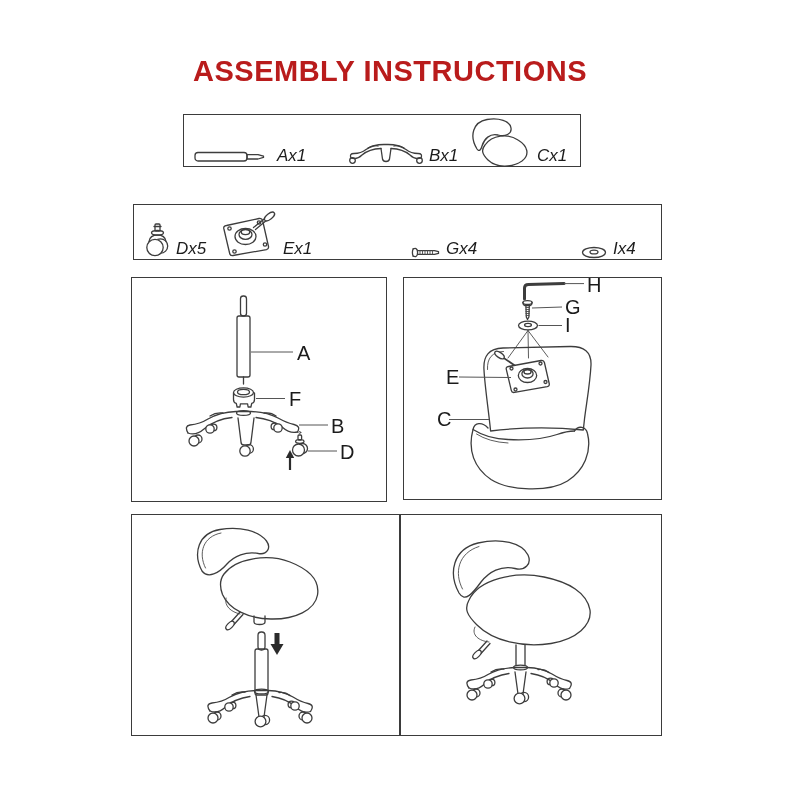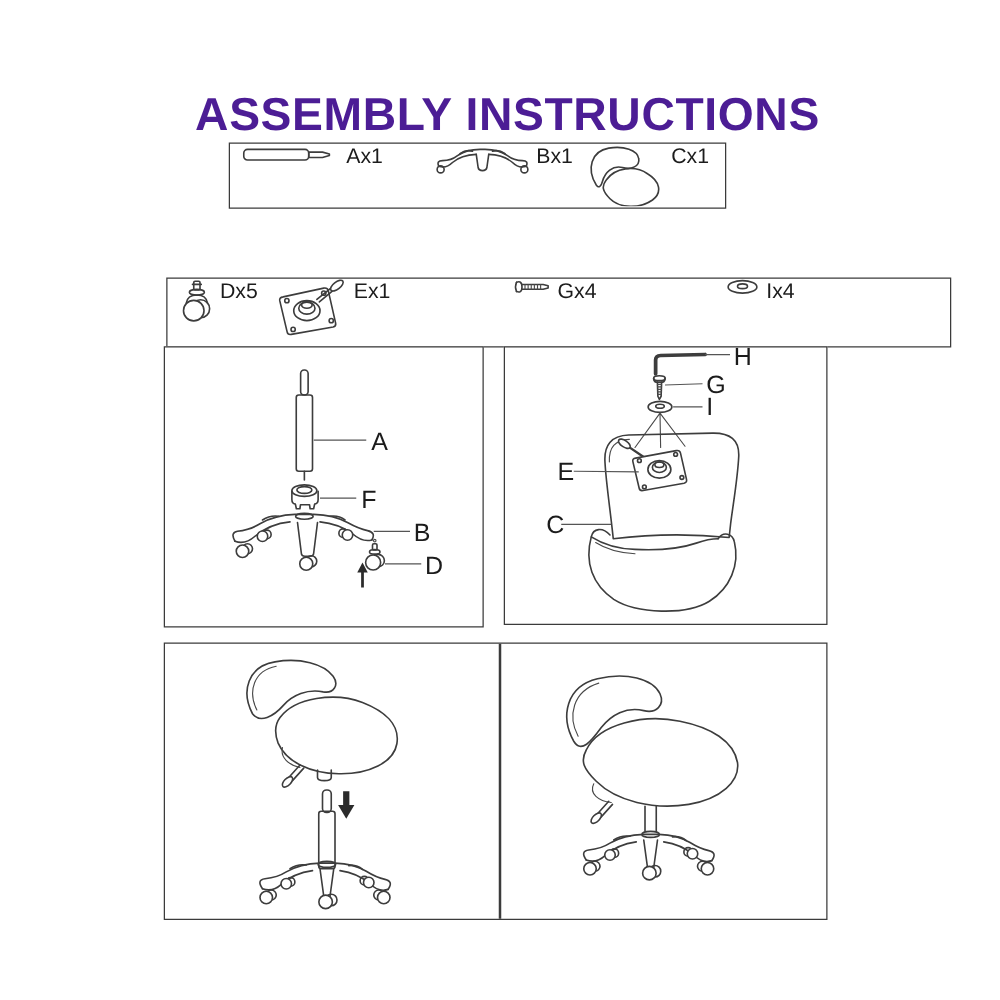--- a/index.html
+++ b/index.html
@@ -1,25 +1,25 @@
 <!DOCTYPE html>
 <html><head>
 <meta charset="utf-8">
 <style>
   html,body{margin:0;padding:0;background:#fff;}
   .sheet{position:relative;width:800px;height:800px;background:#fff;font-family:"Liberation Sans",sans-serif;overflow:hidden;}
   .title{position:absolute;top:55px;left:0;width:780px;text-align:center;
-         font-size:37px;font-weight:600;letter-spacing:.5px;color:#4c1d95;margin:16px;}
+         font-size:29px;font-weight:600;letter-spacing:.5px;color:#b91c1c;margin:0;}
   .box{position:absolute;border:1.5px solid #3b3b3b;background:#fff;box-sizing:border-box;}
   #box1{left:183px;top:114px;width:398px;height:53px;}
-  #box2{left:133px;top:222px;width:628px;height:56px;}
+  #box2{left:133px;top:204px;width:529px;height:56px;}
   #step1{left:131px;top:277px;width:256px;height:225px;}
   #step2{left:403px;top:277px;width:259px;height:223px;}
   #bottom{left:131px;top:514px;width:531px;height:222px;}
-  .pgroup{position:absolute;display:flex;align-items:flex-start;gap:5px;height:100%;top:0;}
+  .pgroup{position:absolute;display:flex;align-items:flex-end;gap:5px;height:100%;top:0;font-style:italic;}
   .plabel{font-size:17px;color:#1c1c1c;white-space:nowrap;}
   svg{display:block;}
   svg .ln{fill:none;stroke:#3d3d3d;stroke-width:1.3;stroke-linecap:round;stroke-linejoin:round;}
   svg .thin{fill:none;stroke:#4a4a4a;stroke-width:0.9;stroke-linecap:round;}
   svg .leader{fill:none;stroke:#555;stroke-width:1;}
   svg .thick{fill:none;stroke:#3d3d3d;stroke-width:3;stroke-linecap:round;stroke-linejoin:round;}
   svg .wfill{fill:#fff;stroke:#3d3d3d;stroke-width:1.3;}
   svg .solid{fill:#2b2b2b;stroke:none;}
   svg text{font-family:"Liberation Sans",sans-serif;font-size:20px;fill:#1b1b1b;}
   .divider{position:absolute;left:267px;top:0;width:1.5px;height:100%;background:#3b3b3b;}

